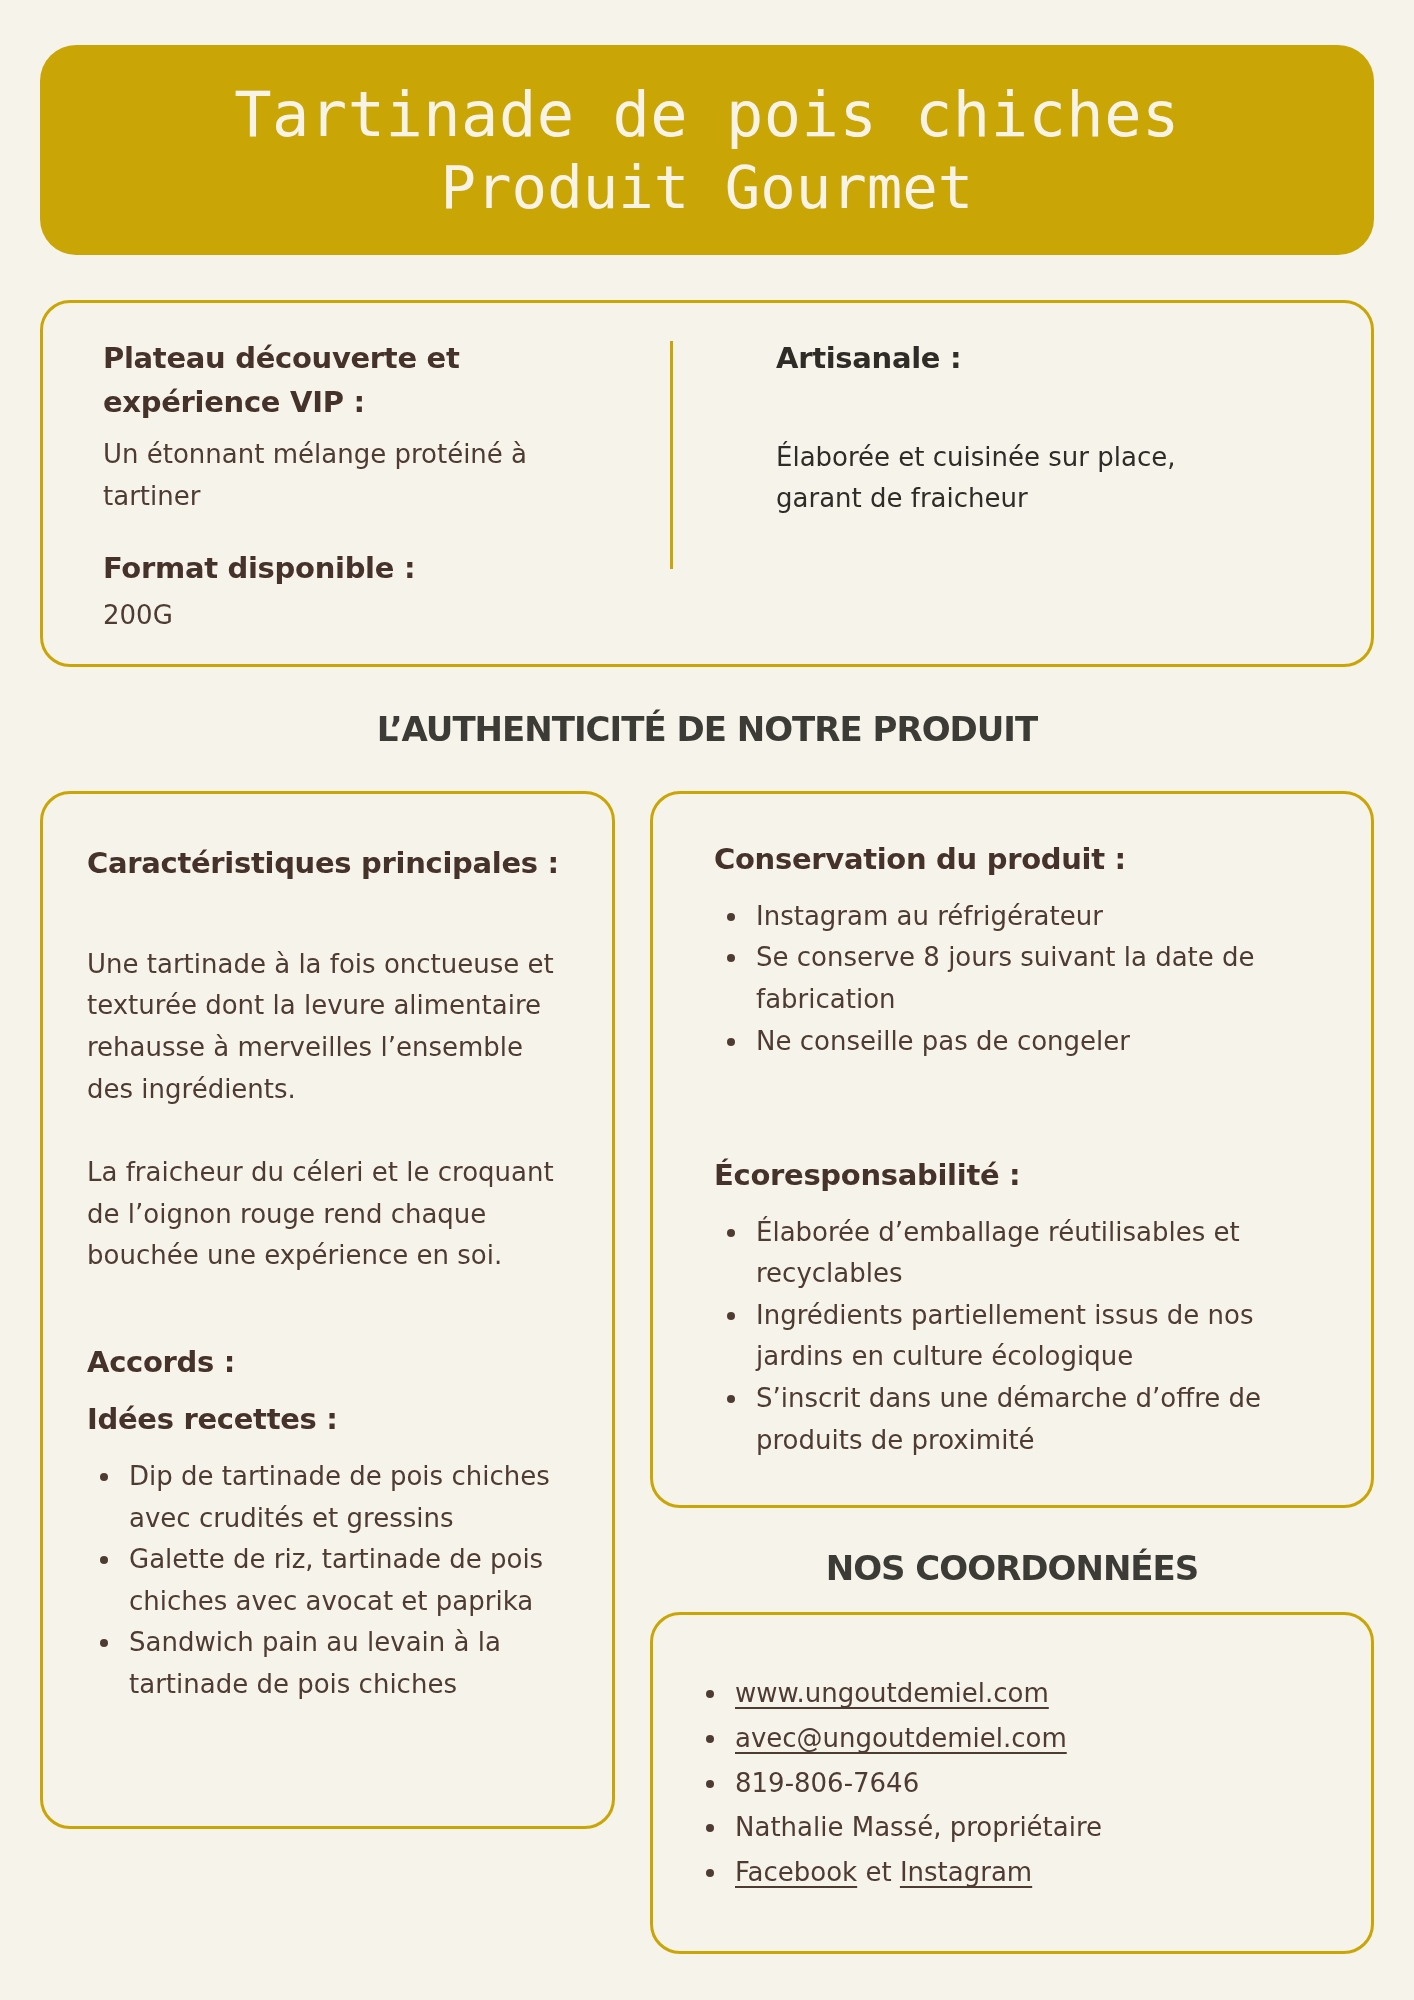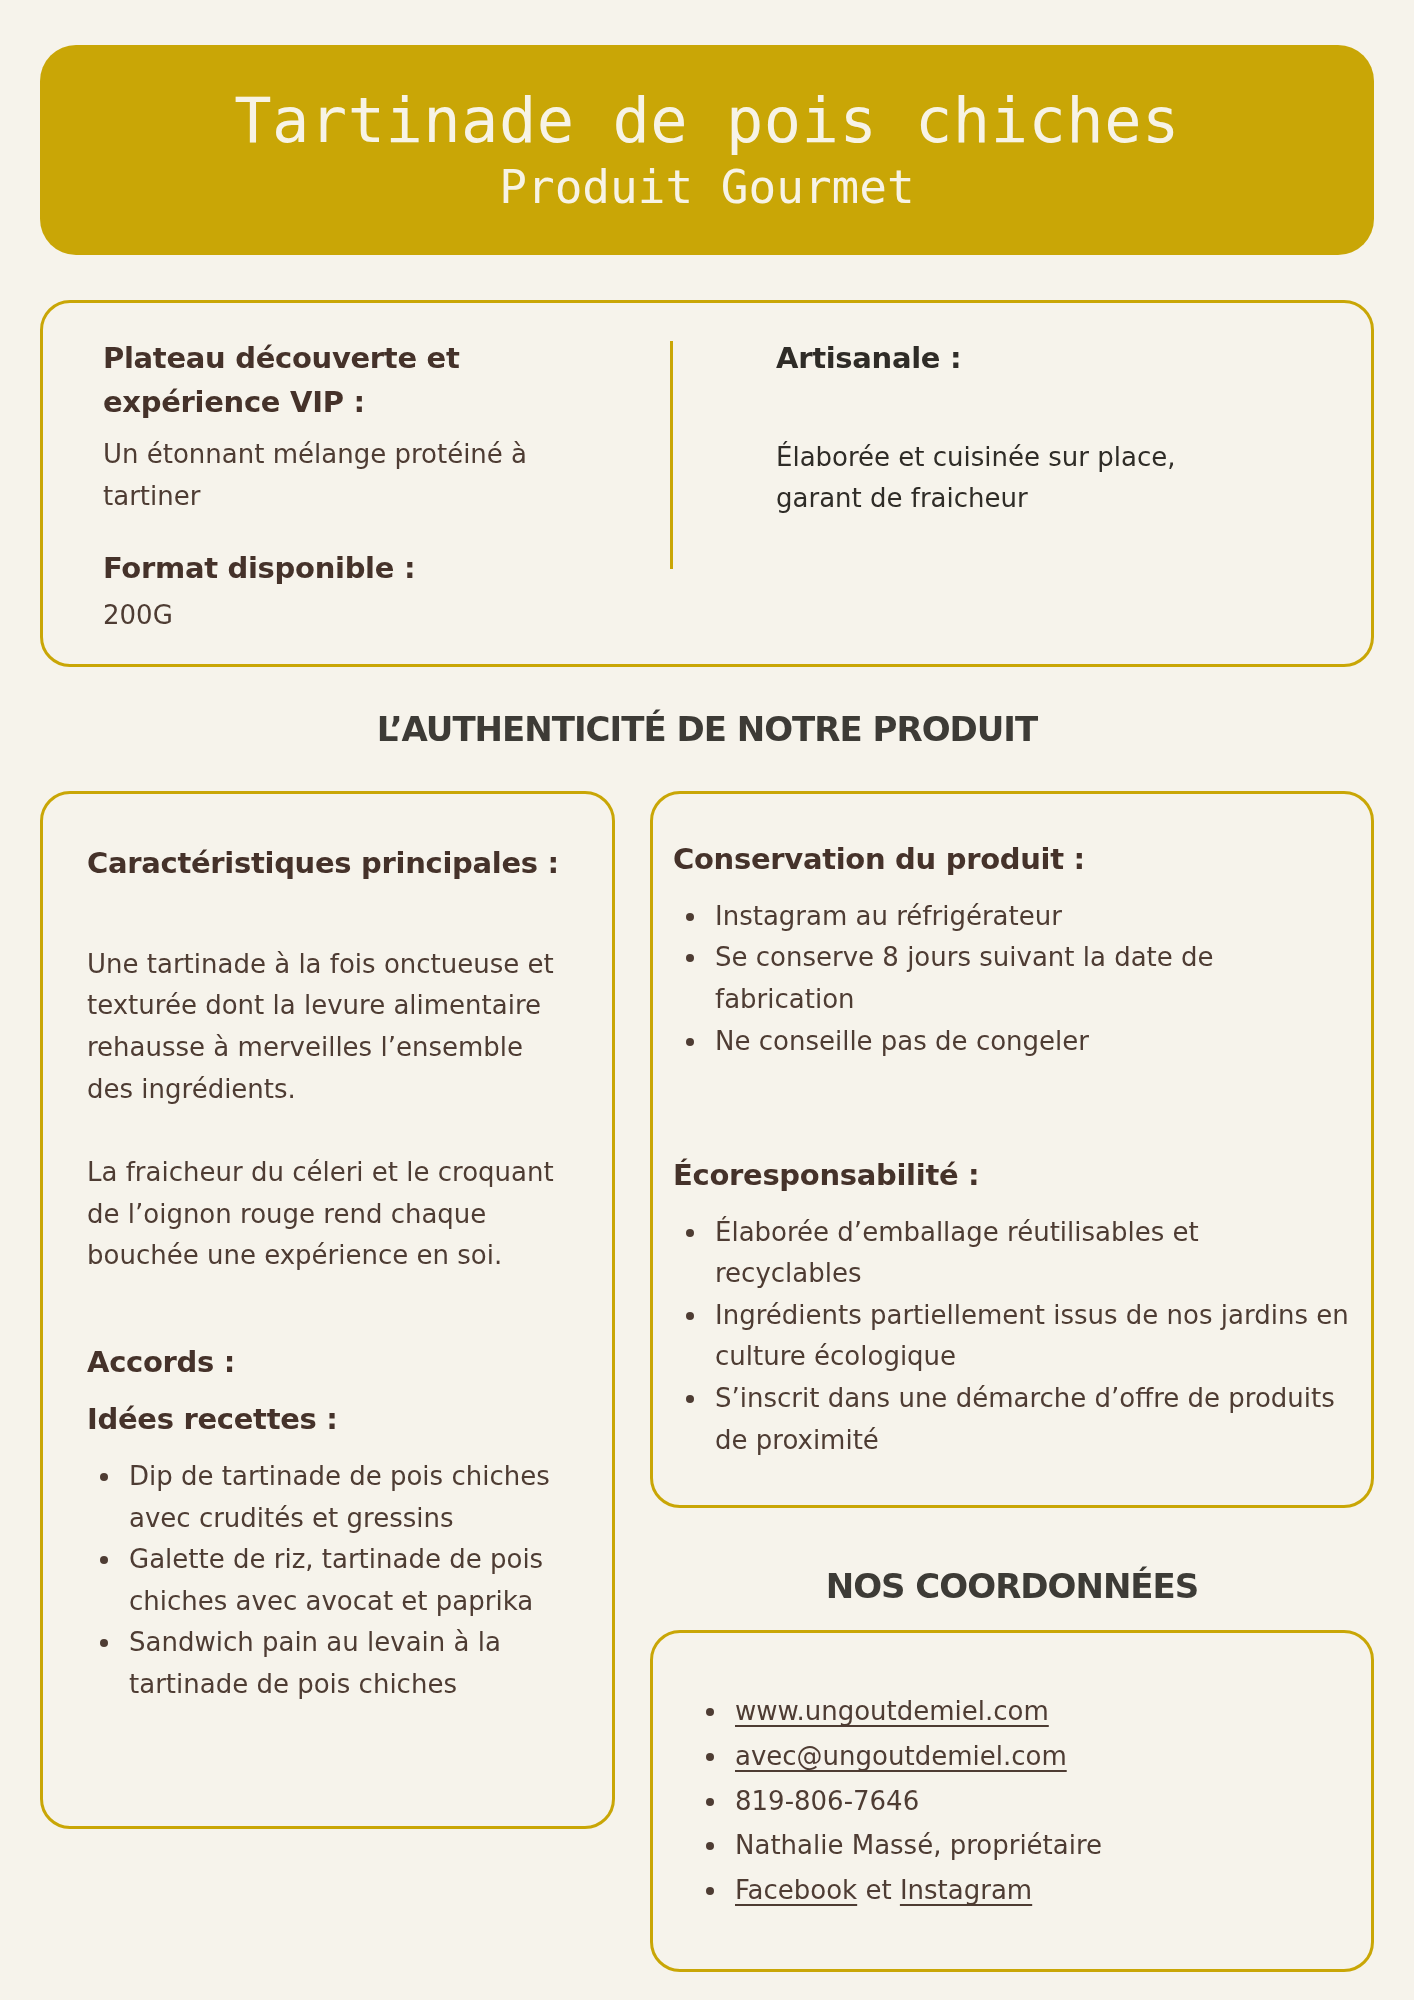--- a/index.html
+++ b/index.html
@@ -13,21 +13,21 @@
   .banner {
     background:#C9A606; border-radius:36px; height:210px; margin-bottom:45px;
     display:flex; flex-direction:column; align-items:center; justify-content:center; gap:12px;
   }
   .banner-title {
     font-family:"DejaVu Sans Mono", monospace; font-weight:400;
     font-size:62px; color:#F7F3E6; letter-spacing:0.5px; line-height:1;
   }
   .banner-subtitle {
     font-family:"DejaVu Sans Mono", monospace; font-weight:400;
-    font-size:46px; color:#F7F3E6; line-height:1;
+    font-size:59px; color:#F7F3E6; line-height:1;
   }
 
   
   .card { border:3px solid #C9A606; border-radius:30px; background:transparent; box-sizing:border-box; }
 
   .box-heading {
     font-size:29px; font-weight:bold; color:#45322A; letter-spacing:-0.3px;
     line-height:1.5; margin:0;
   }
   .text { font-size:26px; line-height:1.6; margin:0; }
@@ -57,21 +57,21 @@
   .features-card .para1 { margin-bottom:42px; }
   .features-card .para2 { margin-bottom:64px; }
   .sub-heading { margin-bottom:14px; }
 
   ul { margin:0; padding-left:36px; list-style:disc; }
   li { font-size:26px; line-height:1.6; padding-left:6px; color:#4E3C33; }
   li::marker { color:#4E3C33; }
   .accords-list { margin-bottom:78px; }
 
   .right-col { flex:1; }
-  .conservation-card { padding:44px 20px; min-height:665px; margin-bottom:58px; }
+  .conservation-card { padding:44px 61px; min-height:665px; margin-bottom:40px; }
   .conservation-list { margin-bottom:92px; }
 
   .contact-title {
     text-align:center; font-size:34px; font-weight:bold; color:#3D3B36;
     letter-spacing:-1px; margin:0 0 24px 0;
   }
   .contact-card { padding:56px 40px; min-height:288px; }
   .contact-card li { line-height:1.72; }
   .link {
     text-decoration:underline; text-underline-offset:5px; text-decoration-thickness:1.5px;

